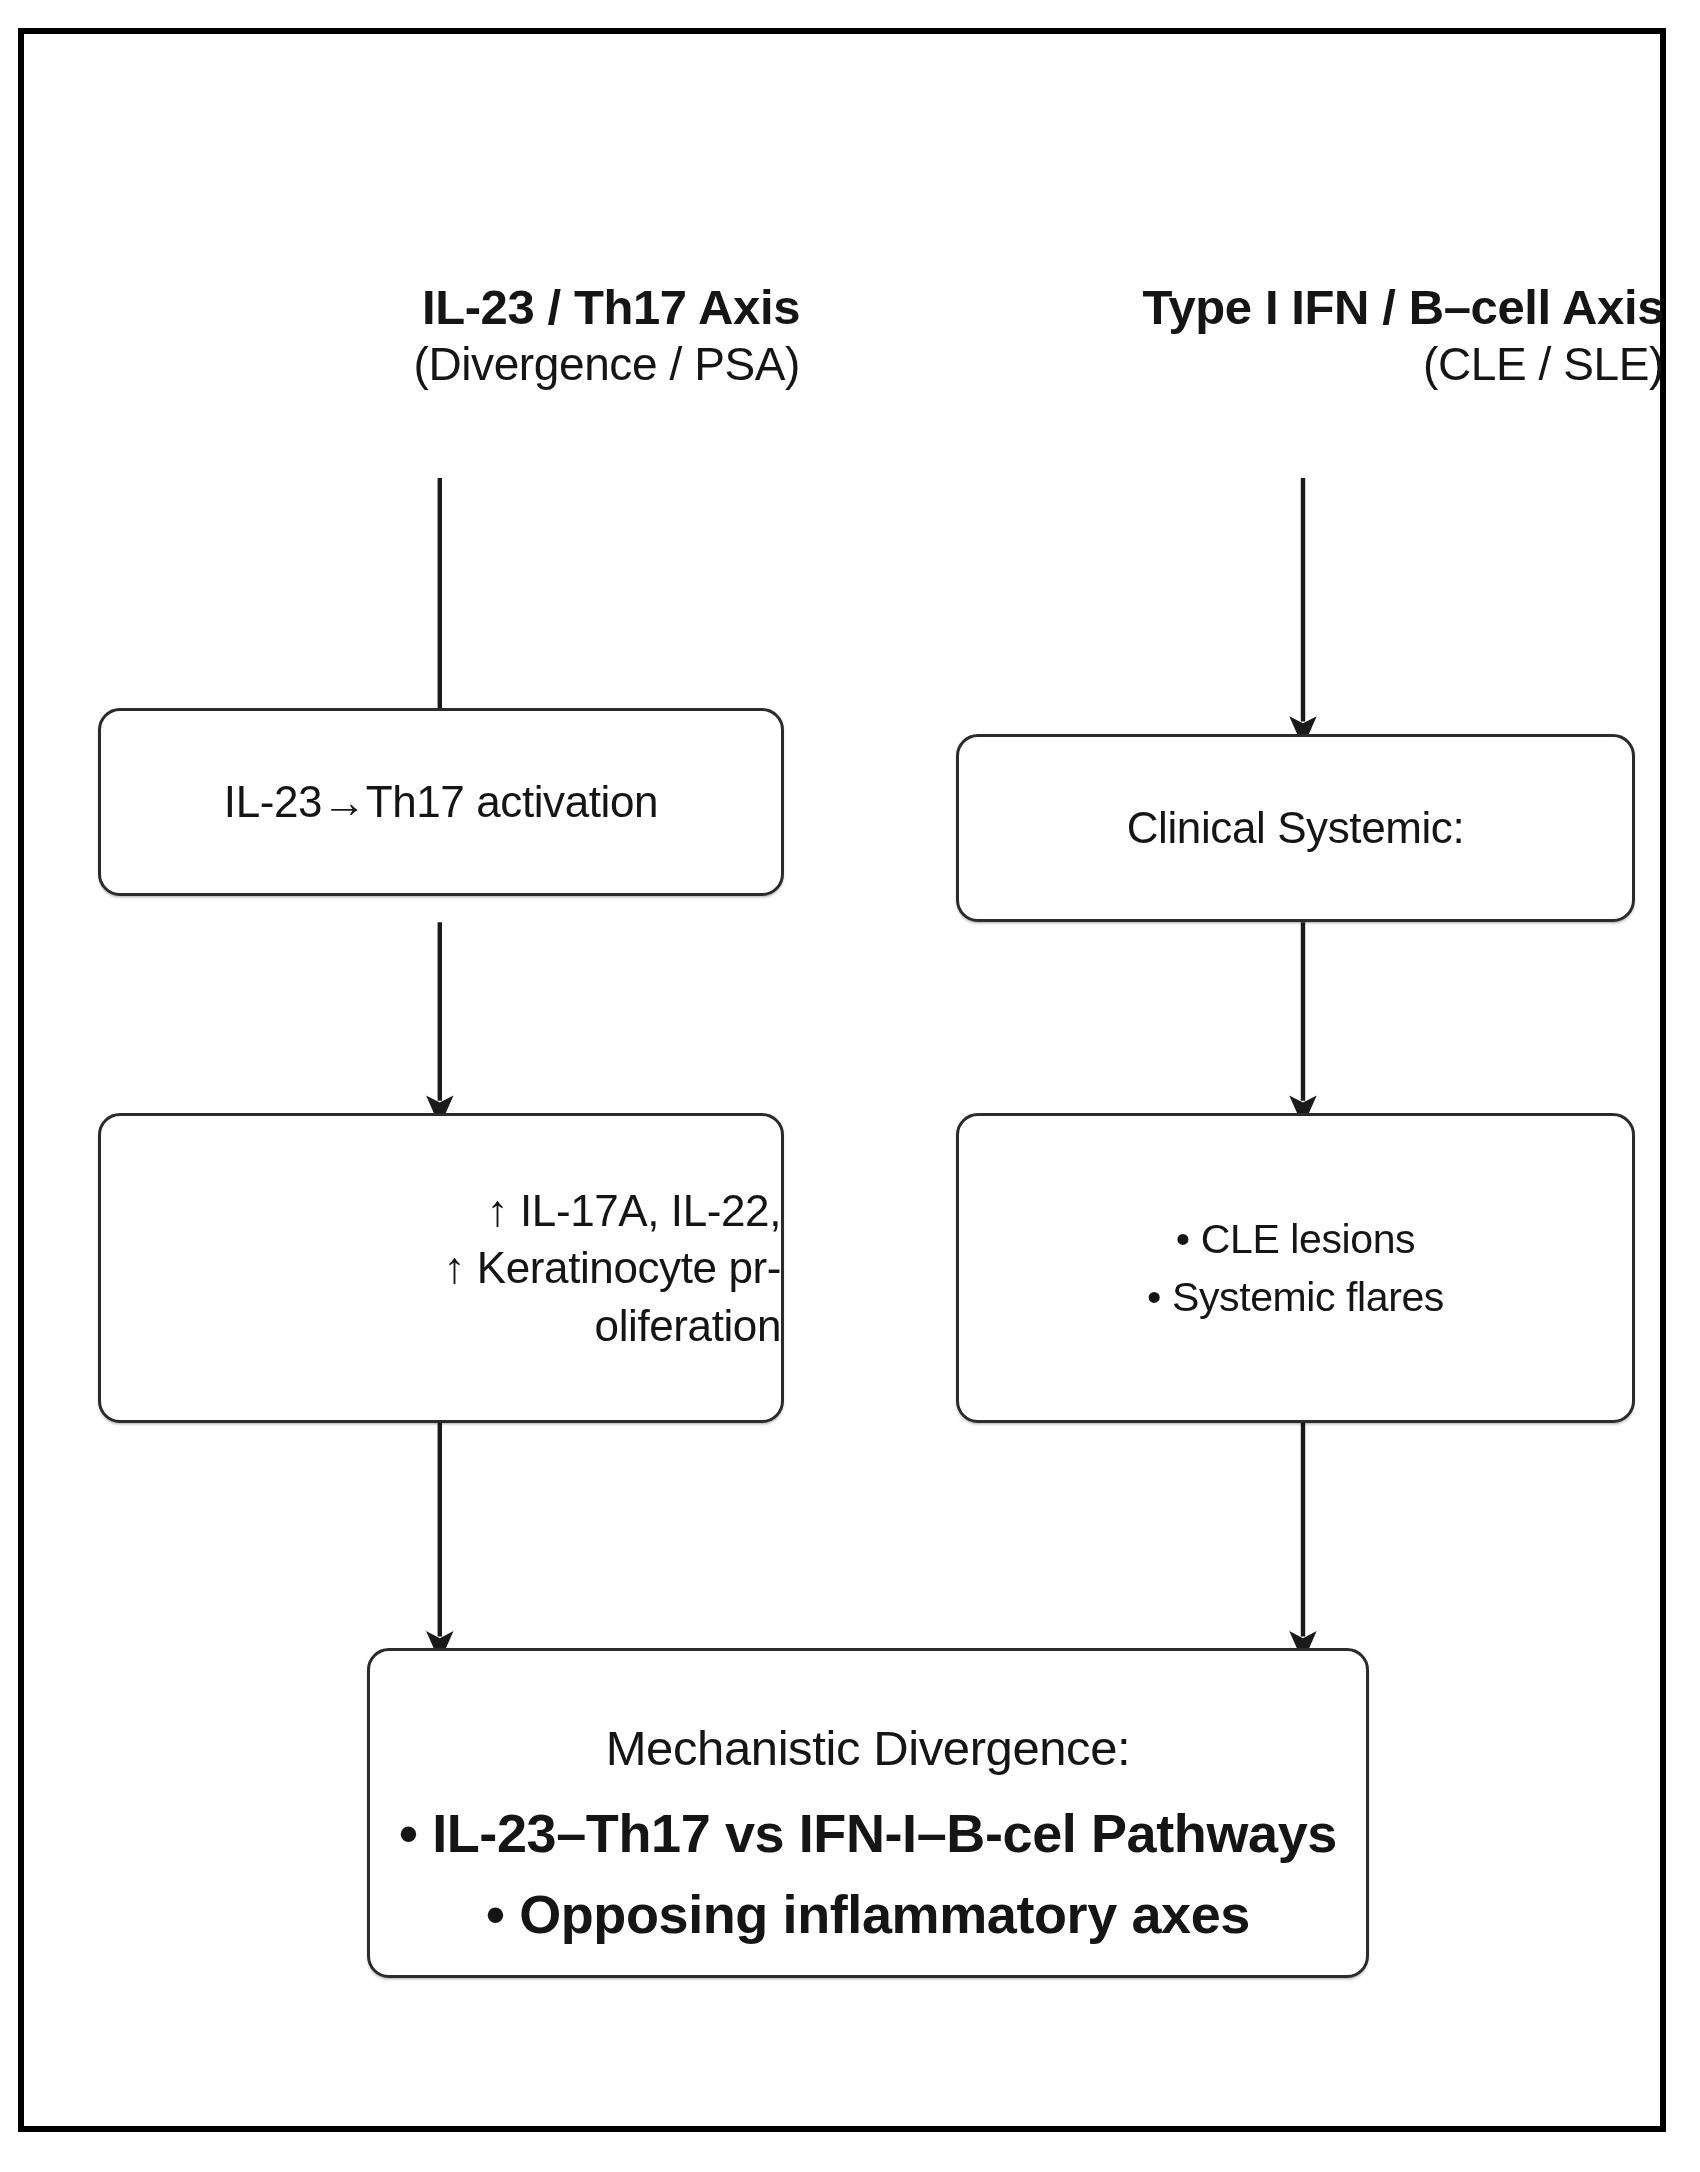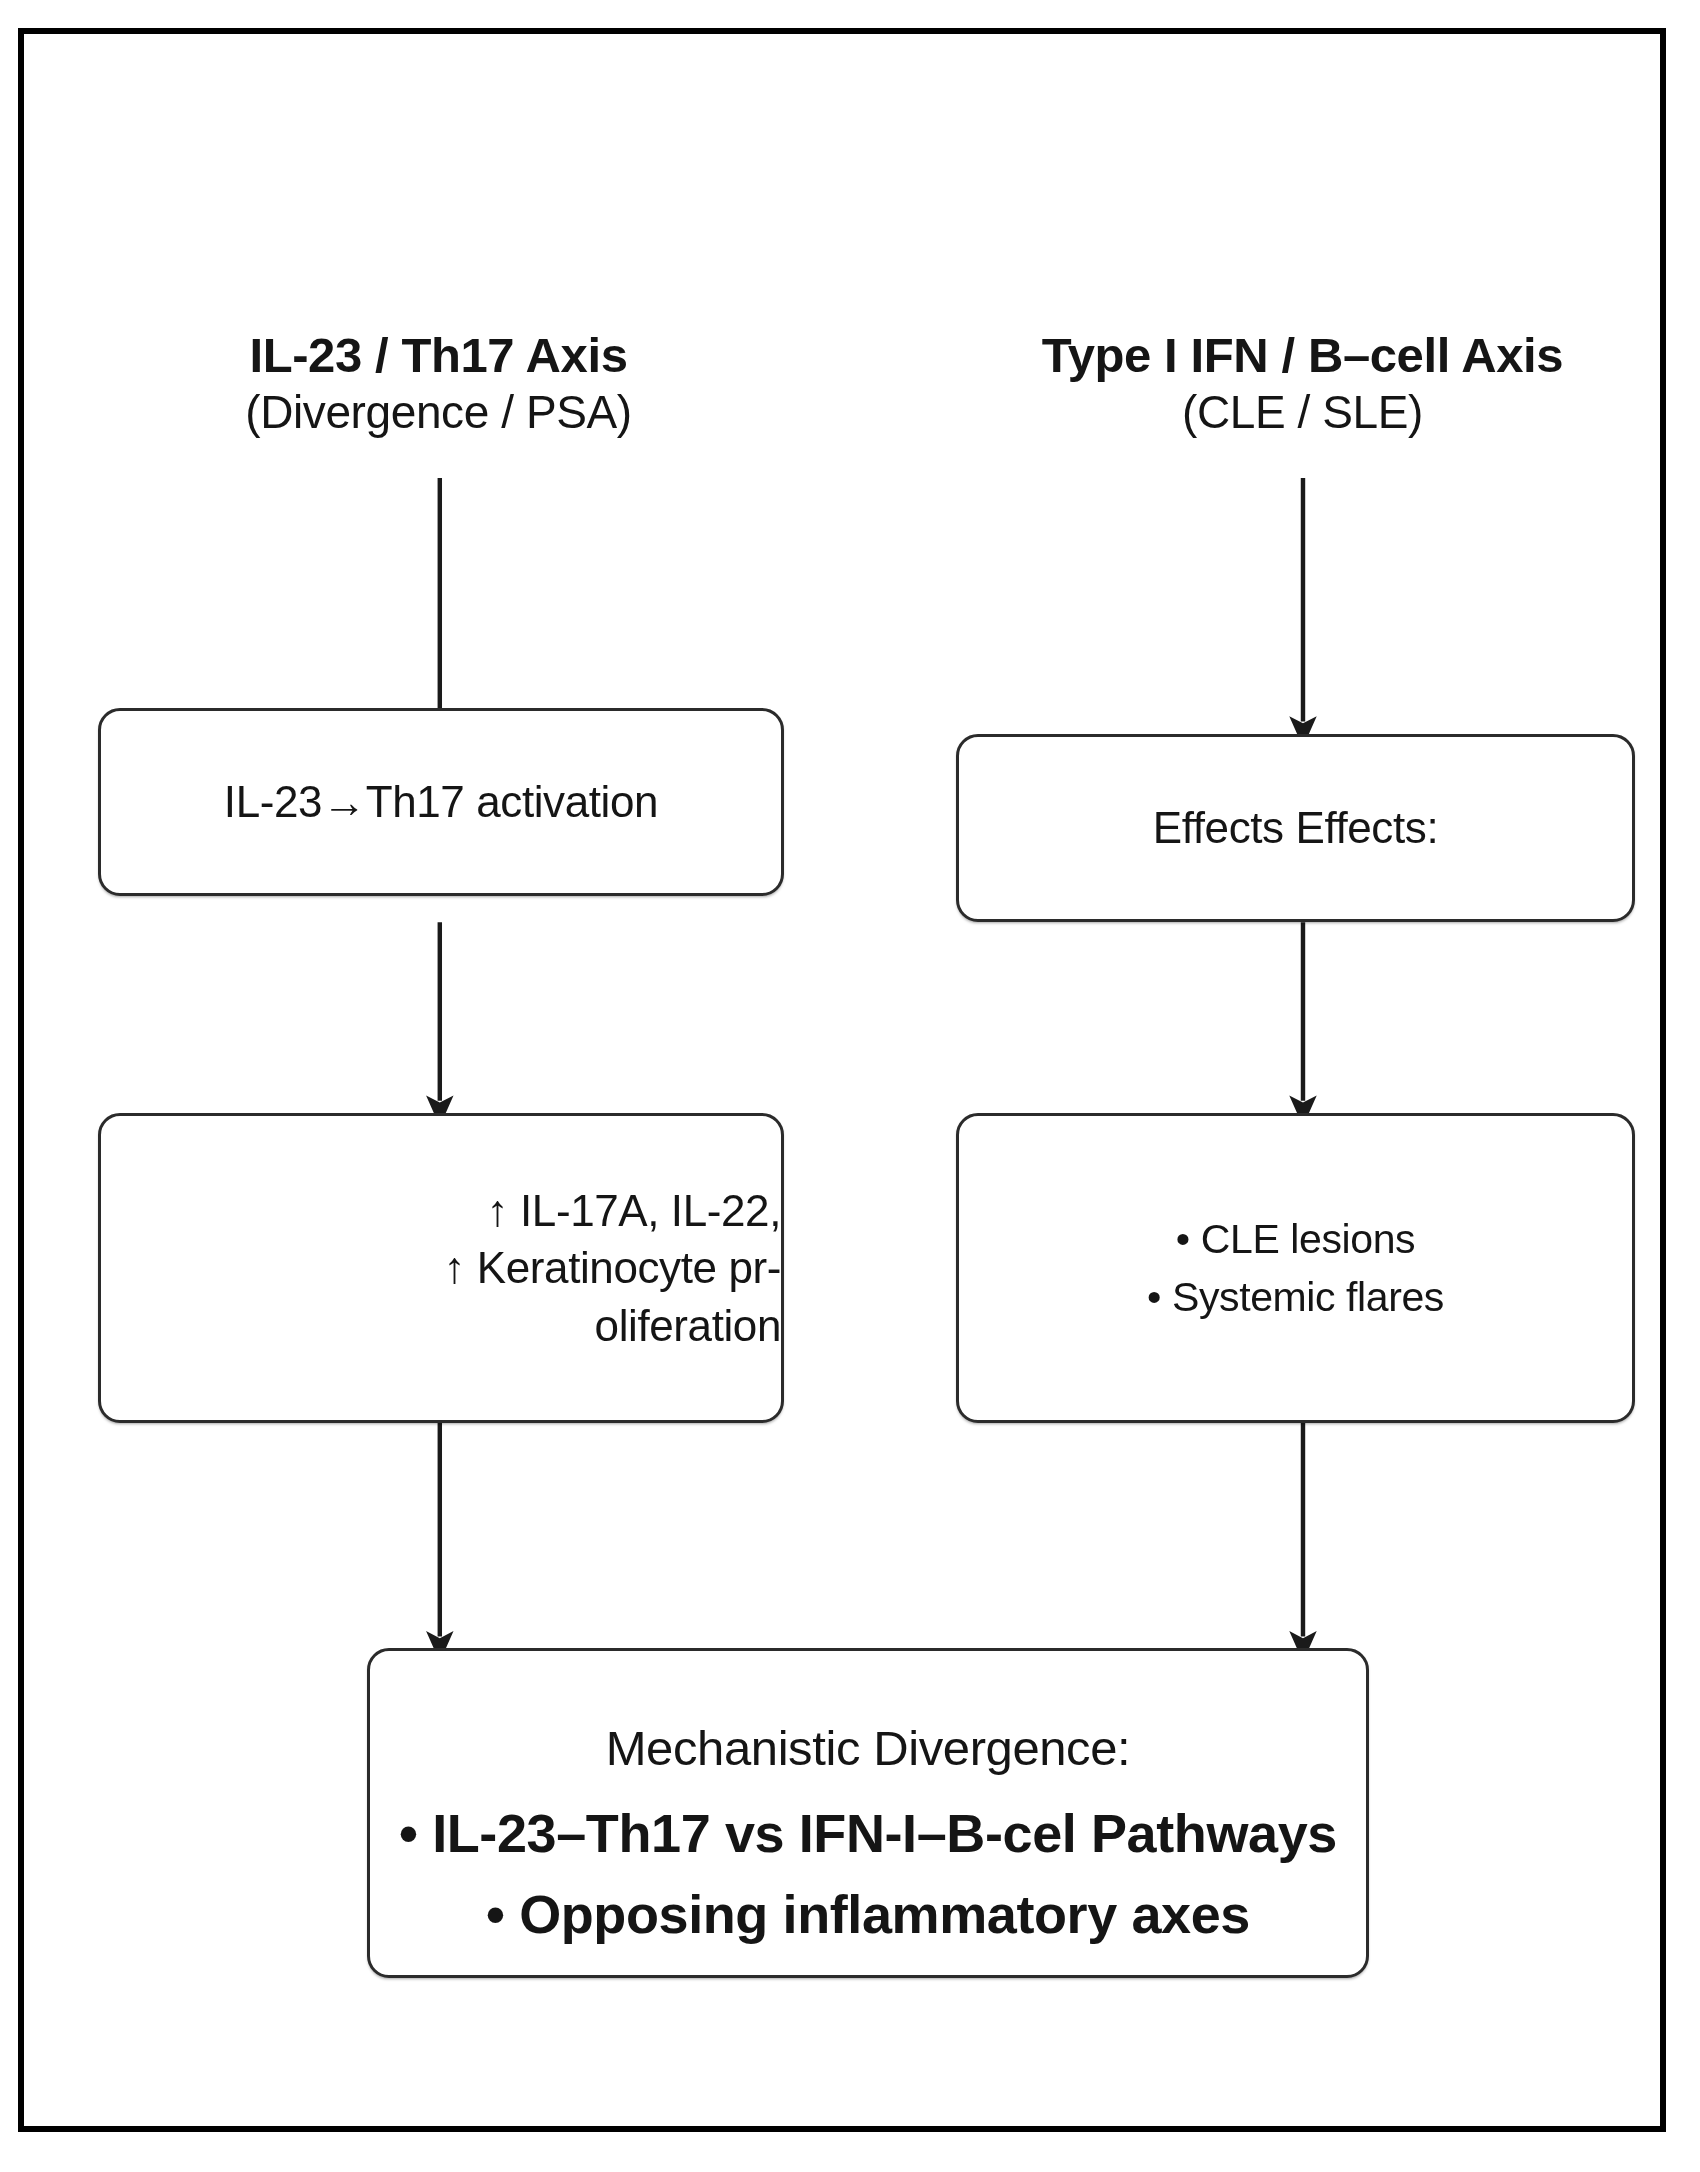--- a/index.html
+++ b/index.html
@@ -41,23 +41,22 @@
     left: 0;
     top: 0;
     width: 1700px;
     height: 2172px;
     pointer-events: none;
   }
 
   
   .col-header {
     position: absolute;
-    text-align: center;
+    text-align: right;
     line-height: 1.18;
-    margin-top: 48px;
   }
   .col-header .hdr-main {
     display: block;
     font-size: 49px;
     font-weight: bold;
     letter-spacing: -0.4px;
     color: #151515;
   }
   .col-header .hdr-sub {
     display: block;
@@ -156,21 +155,21 @@
   <div class="col-header" id="header-right">
     <span class="hdr-main">Type I IFN / B–cell Axis</span>
     <span class="hdr-sub">(CLE / SLE)</span>
   </div>
 
   <div class="node-box" id="box-il23">
     <span class="node-line">IL-23→Th17 activation</span>
   </div>
 
   <div class="node-box" id="box-clin">
-    <span class="node-line">Effects Effects:</span>
+    <span class="node-line">Clinical Systemic:</span>
   </div>
 
   <div class="node-box" id="box-cytok">
     <span class="node-line">↑ IL-17A, IL-22,</span>
     <span class="node-line">↑ Keratinocyte pr-</span>
     <span class="node-line">oliferation</span>
   </div>
 
   <div class="node-box" id="box-effects">
     <span class="node-line">• CLE lesions</span>

